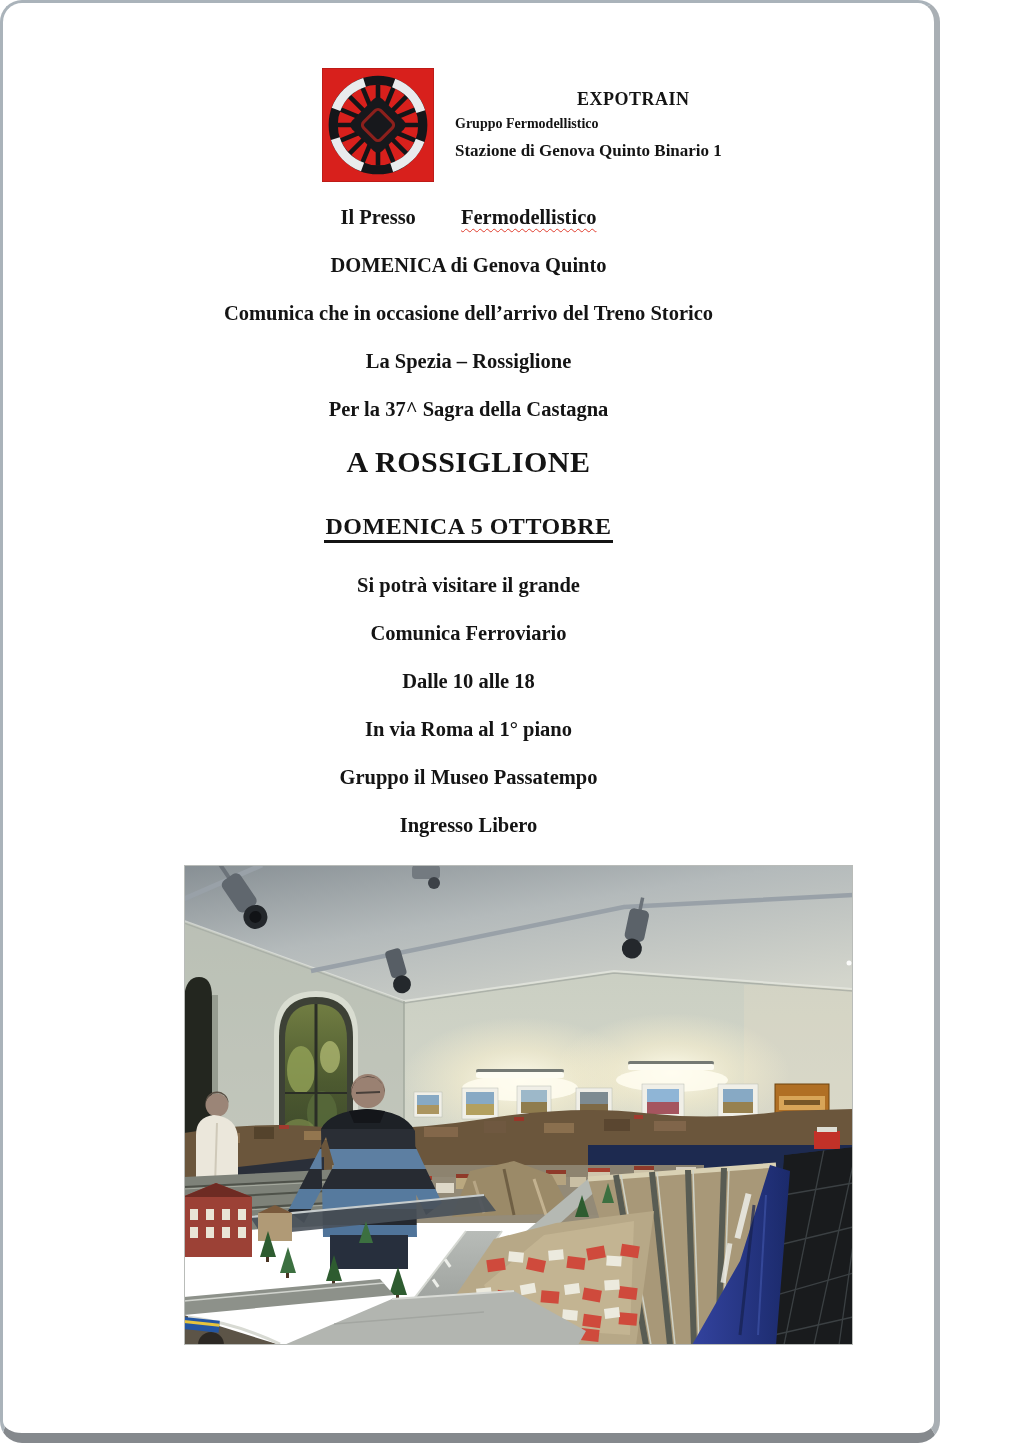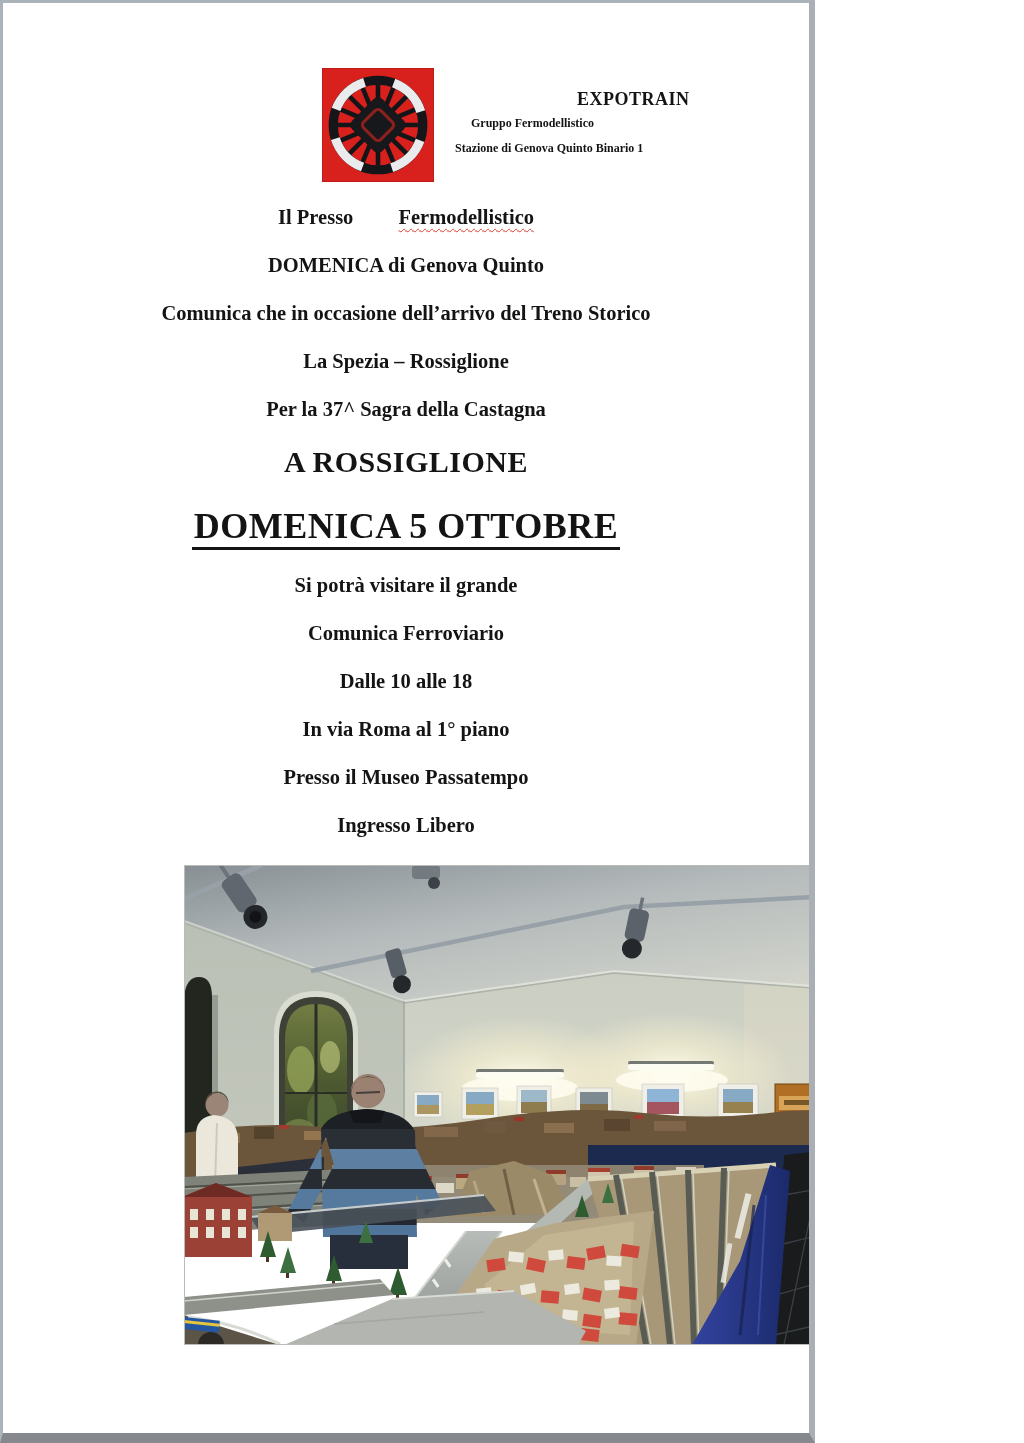--- a/index.html
+++ b/index.html
@@ -1,30 +1,30 @@
 <!DOCTYPE html>
 <html><head>
 <meta charset="utf-8">
 <style>
   html,body{margin:0;padding:0;background:#ffffff;}
   .page{
-    position:relative;width:815px;height:1443px;background:#ffffff;box-sizing:border-box;
+    position:relative;width:940px;height:1443px;background:#ffffff;box-sizing:border-box;
     border-top:3px solid #aab3ba;border-left:3px solid #aab3ba;
     border-right:6px solid #a9afb4;border-bottom:10px solid #85898d;
-    overflow:hidden;font-family:"Liberation Serif","DejaVu Serif",serif;color:#141414;
+    overflow:hidden;font-family:"Liberation Serif","DejaVu Serif",serif;color:#141414;border-radius:22px;
   }
   .logo{position:absolute;left:319px;top:65px;width:112px;height:114px;}
   .logo svg{display:block;width:100%;height:100%;}
   .org-name{position:absolute;left:574px;top:86px;font-size:18px;font-weight:700;letter-spacing:.5px;}
-  .org-line1{position:absolute;left:452px;top:113px;font-size:12px;font-weight:700;margin-left:16px;}
-  .org-line2{position:absolute;left:452px;top:138px;font-size:12px;font-weight:700;}
+  .org-line1{position:absolute;left:452px;top:113px;font-size:14px;font-weight:700;}
+  .org-line2{position:absolute;left:452px;top:138px;font-size:17px;font-weight:700;}
   .content{position:absolute;left:0;right:0;top:190px;text-align:center;font-weight:700;}
   .line{height:48px;line-height:48px;font-size:20.5px;}
   .h1{height:58px;line-height:58px;font-size:30px;letter-spacing:.5px;}
-  .h2{height:70px;line-height:70px;font-size:36px;letter-spacing:.5px;}
+  .h2{height:70px;line-height:70px;font-size:24px;letter-spacing:.5px;}
   .h2 span{border-bottom:3px solid #141414;padding:0 2px 1px 2px;}
   .misspelled{
     text-decoration-line:underline;text-decoration-style:wavy;
     text-decoration-color:#e03c2d;text-decoration-thickness:1px;text-underline-offset:4px;margin-left:40px;
   }
   .photo{position:absolute;left:181px;top:862px;width:669px;height:480px;margin:0;}
   .photo svg{display:block;width:100%;height:100%;}
 </style>
 </head>
 <body>
@@ -63,21 +63,21 @@
     <div class="line">DOMENICA di Genova Quinto</div>
     <div class="line">Comunica che in occasione dell’arrivo del Treno Storico</div>
     <div class="line">La Spezia – Rossiglione</div>
     <div class="line">Per la 37^ Sagra della Castagna</div>
     <div class="h1">A ROSSIGLIONE</div>
     <div class="h2"><span>DOMENICA 5 OTTOBRE</span></div>
     <div class="line">Si potrà visitare il grande</div>
     <div class="line">Comunica Ferroviario</div>
     <div class="line">Dalle 10 alle 18</div>
     <div class="line">In via Roma al 1° piano</div>
-    <div class="line">Presso il Museo Passatempo</div>
+    <div class="line">Gruppo il Museo Passatempo</div>
     <div class="line">Ingresso Libero</div>
   </div>
 
   <figure class="photo" aria-label="Sala espositiva con grande plastico ferroviario e visitatori">
     <svg viewBox="0 0 669 480" preserveAspectRatio="none" xmlns="http://www.w3.org/2000/svg">
       <defs>
         <linearGradient id="ceilG" x1="0" y1="0" x2="0.8" y2="1">
           <stop offset="0" stop-color="#878f94"></stop>
             <stop offset="0.45" stop-color="#b4babb"></stop>
             <stop offset="1" stop-color="#d3d5cc"></stop>

